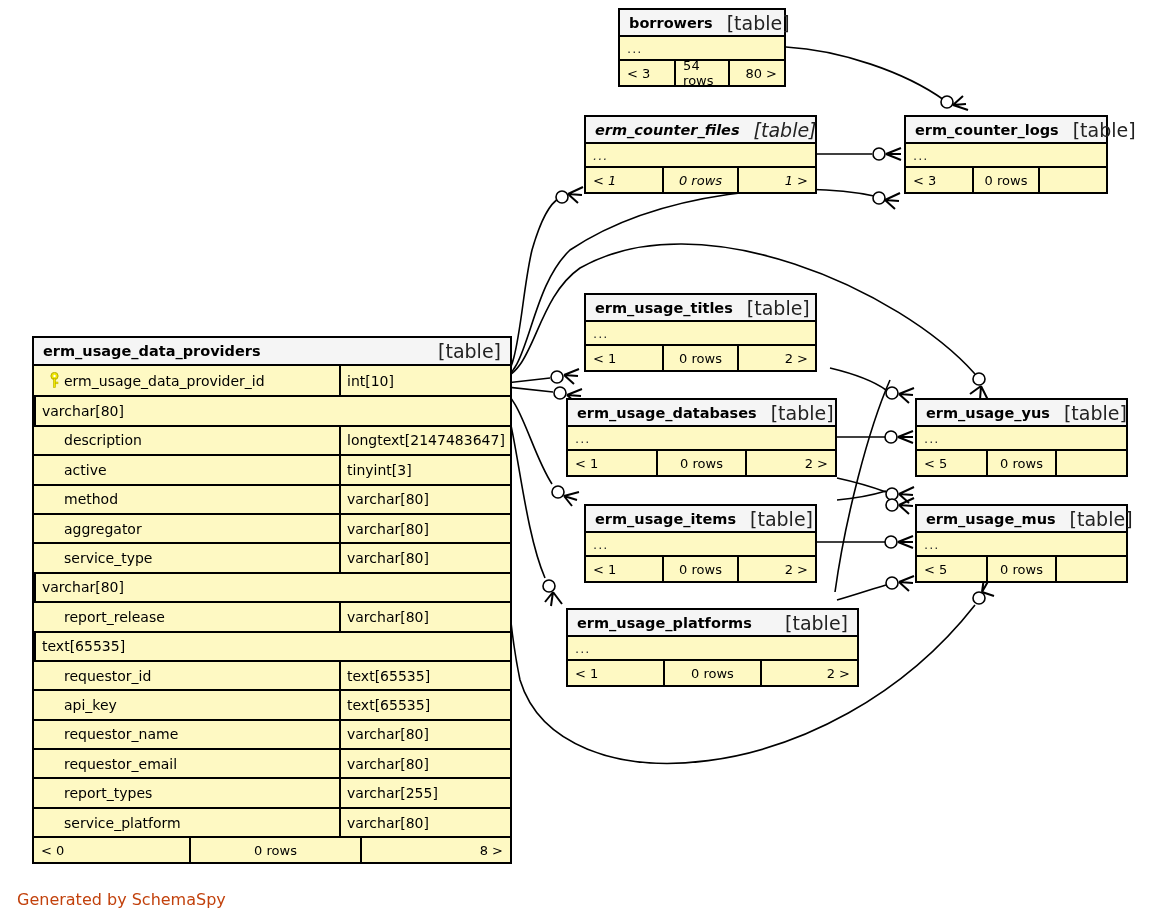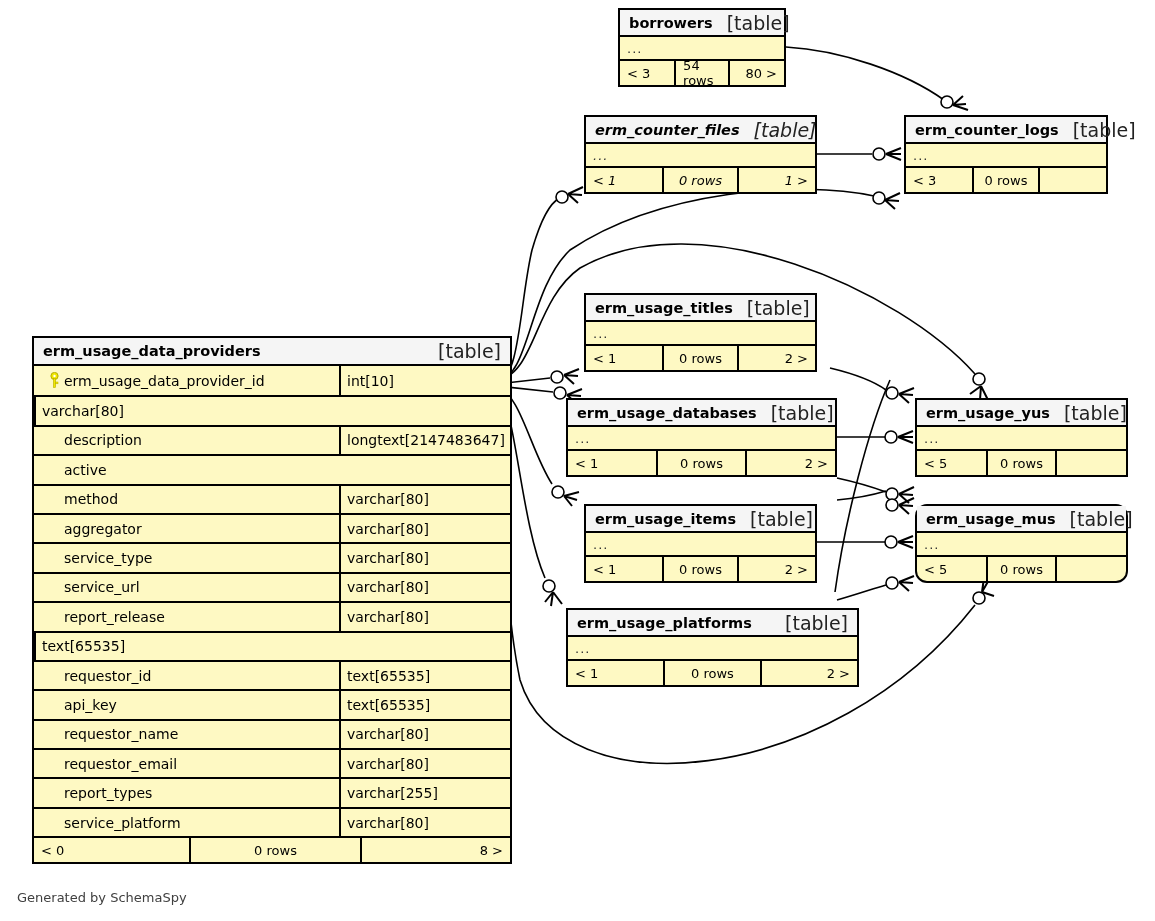--- a/index.html
+++ b/index.html
@@ -129,22 +129,22 @@
   #main-table .foot .fr { width: 148px; }
 
   .small-foot .fl { width: 33%; }
   .small-foot .fc { width: 34%; }
   .small-foot .fr { width: 33%; }
 
   #caption {
     position: absolute;
     left: 17px;
     top: 890px;
-    font-size: 13px;
-    color: #404040;
+    font-size: 16px;
+    color: #c2410c;
     white-space: nowrap;
   }
 </style>
 </head>
 <body>
 
 <div id="canvas">
 
   <svg id="edges" viewBox="0 0 1155 921" xmlns="http://www.w3.org/2000/svg">
     <defs>
@@ -250,20 +250,21 @@
             <span class="keyslot"></span>
             <span>description</span>
           </div>
           <div class="ctype">longtext[2147483647]</div>
         </div>
         <div class="colrow">
           <div class="cname">
             <span class="keyslot"></span>
             <span>active</span>
           </div>
+          <div class="ctype">tinyint[3]</div>
         </div>
         <div class="colrow">
           <div class="cname">
             <span class="keyslot"></span>
             <span>method</span>
           </div>
           <div class="ctype">varchar[80]</div>
         </div>
         <div class="colrow">
           <div class="cname">
@@ -273,24 +274,20 @@
           <div class="ctype">varchar[80]</div>
         </div>
         <div class="colrow">
           <div class="cname">
             <span class="keyslot"></span>
             <span>service_type</span>
           </div>
           <div class="ctype">varchar[80]</div>
         </div>
         <div class="colrow">
-          <div class="cname">
-            <span class="keyslot"></span>
-            <span>service_url</span>
-          </div>
           <div class="ctype">varchar[80]</div>
         </div>
         <div class="colrow">
           <div class="cname">
             <span class="keyslot"></span>
             <span>report_release</span>
           </div>
           <div class="ctype">varchar[80]</div>
         </div>
         <div class="colrow">
@@ -426,21 +423,21 @@
           <span class="tname">erm_usage_items</span>
           <span class="ttype">[table]</span>
         </div>
         <div class="ellip">...</div>
         <div class="foot small-foot">
           <div class="fl">&lt; 1</div>
           <div class="fc">0 rows</div>
           <div class="fr">2 &gt;</div>
         </div>
       </div>
-      <div class="tbl" style="left: 915px; top: 504px; width: 213px; border-radius: 12px;">
+      <div class="tbl" style="left: 915px; top: 504px; width: 213px;">
         <div class="hdr">
           <span class="tname">erm_usage_mus</span>
           <span class="ttype">[table]</span>
         </div>
         <div class="ellip">...</div>
         <div class="foot small-foot">
           <div class="fl">&lt; 5</div>
           <div class="fc">0 rows</div>
           <div class="fr"></div>
         </div>

